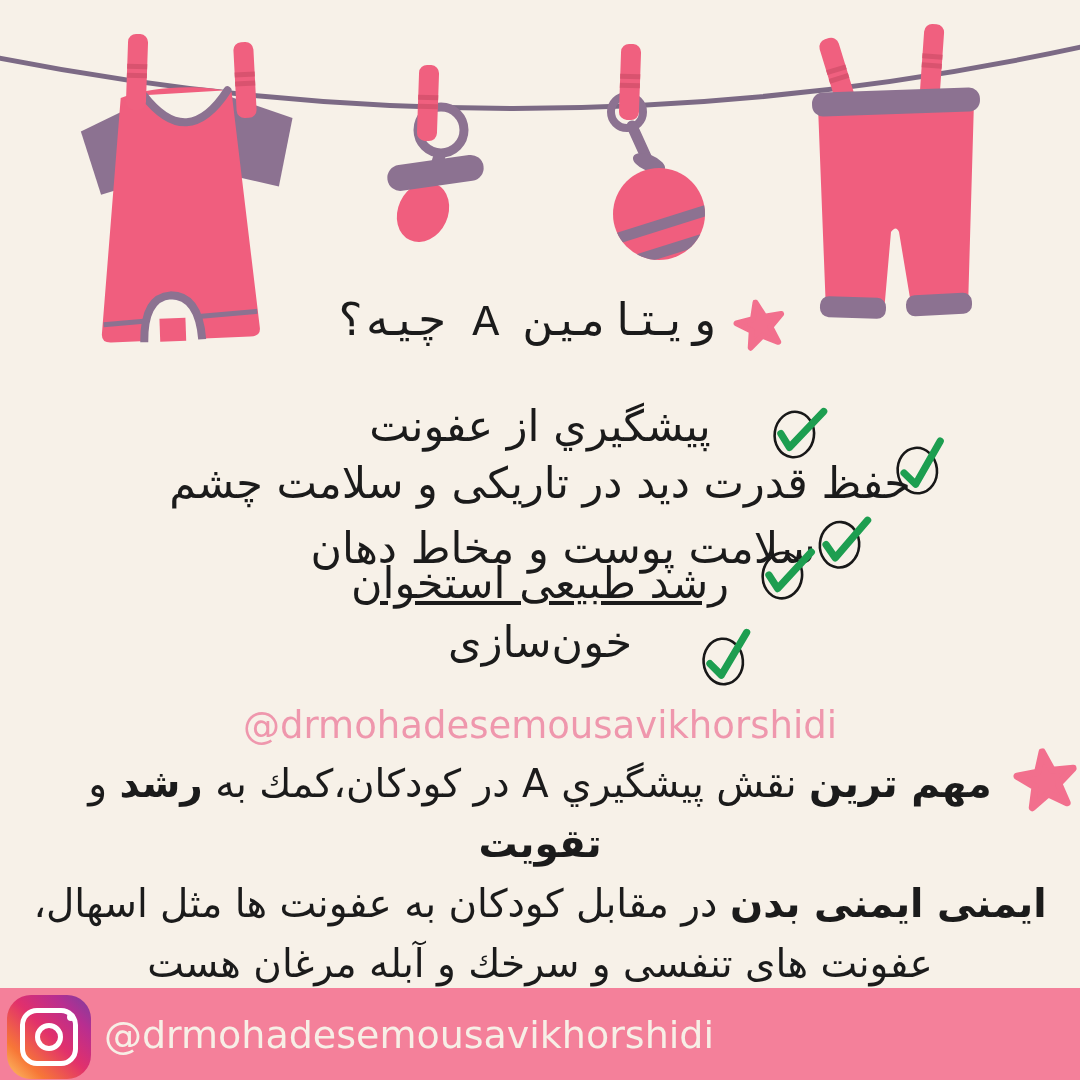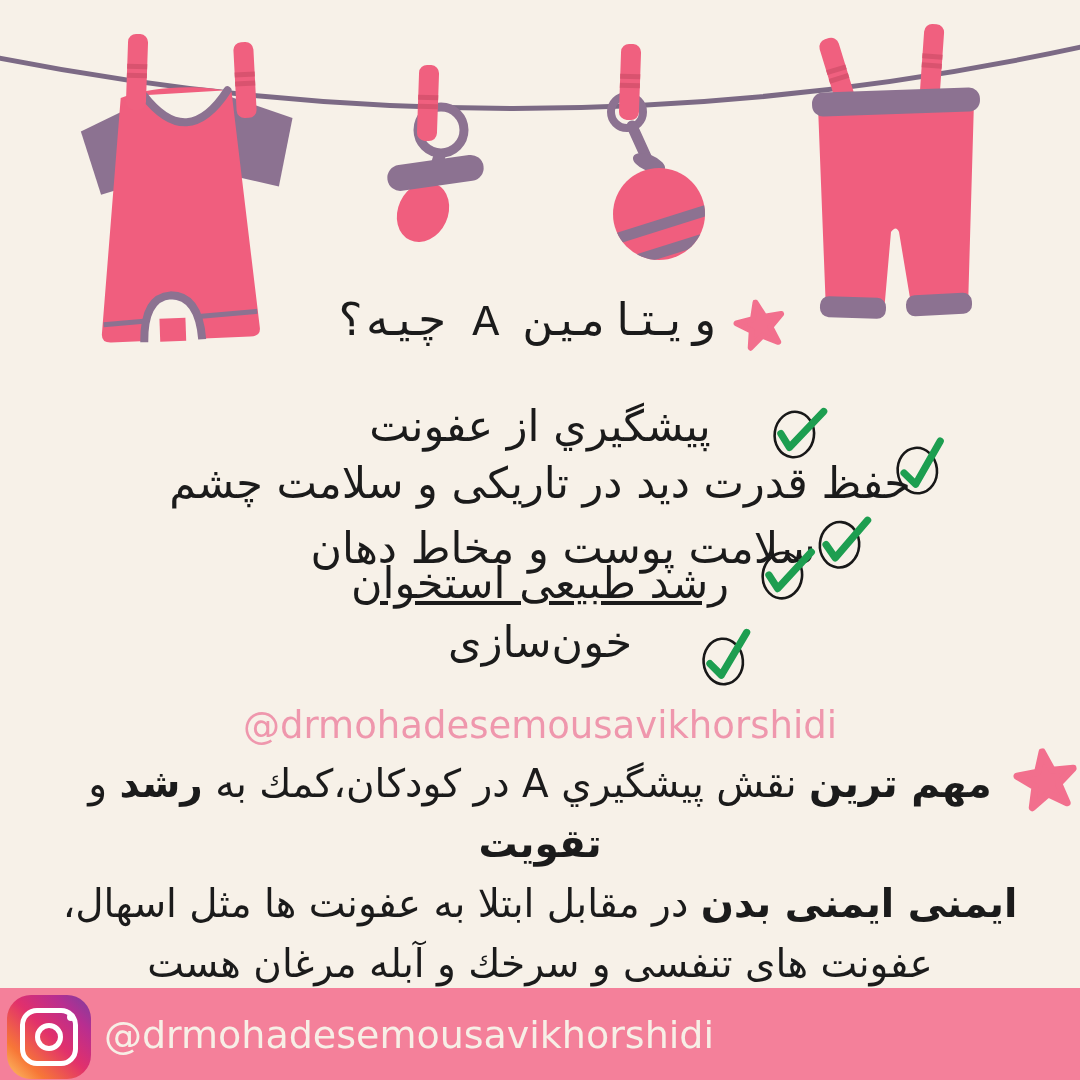--- a/index.html
+++ b/index.html
@@ -199,21 +199,21 @@
       <ellipse cx="22" cy="33" rx="19" ry="22" stroke="#181818" stroke-width="2.5" fill="none"></ellipse>
       <path d="M9,34 L19,46 L47,7" stroke="#1d9e50" stroke-width="7" fill="none" stroke-linecap="round" stroke-linejoin="round"></path>
     </svg>
     <span>خون‌سازی</span>
   </div>
 
   <div class="watermark">@drmohadesemousavikhorshidi</div>
 
   <div class="paragraph">
     <div class="pline"><span class="b">مهم ترین</span><span> نقش پیشگیري A در کودکان،کمك به </span><span class="b">رشد</span><span> و </span><span class="b">تقویت</span></div>
-    <div class="pline"><span class="b">ایمنی ایمنی بدن</span><span> در مقابل ابتلا به عفونت ها مثل اسهال،</span></div>
+    <div class="pline"><span class="b">ایمنی ایمنی بدن</span><span> در مقابل کودکان به عفونت ها مثل اسهال،</span></div>
     <div class="pline"><span>عفونت های تنفسی و سرخك و آبله مرغان هست</span></div>
   </div>
   <svg class="star-paragraph" viewBox="0 0 52 52">
     <path d="M26,3 L32.2,19.5 L49.8,20.3 L36,31.2 L40.7,48.2 L26,38.5 L11.3,48.2 L16,31.2 L2.2,20.3 L19.8,19.5 Z" fill="#f26f8d" stroke="#f26f8d" stroke-width="6" stroke-linejoin="round"></path>
   </svg>
 
   <div class="footer">
     <div class="ig-icon">
       <div class="ig-frame"></div>
       <div class="ig-lens"></div>

